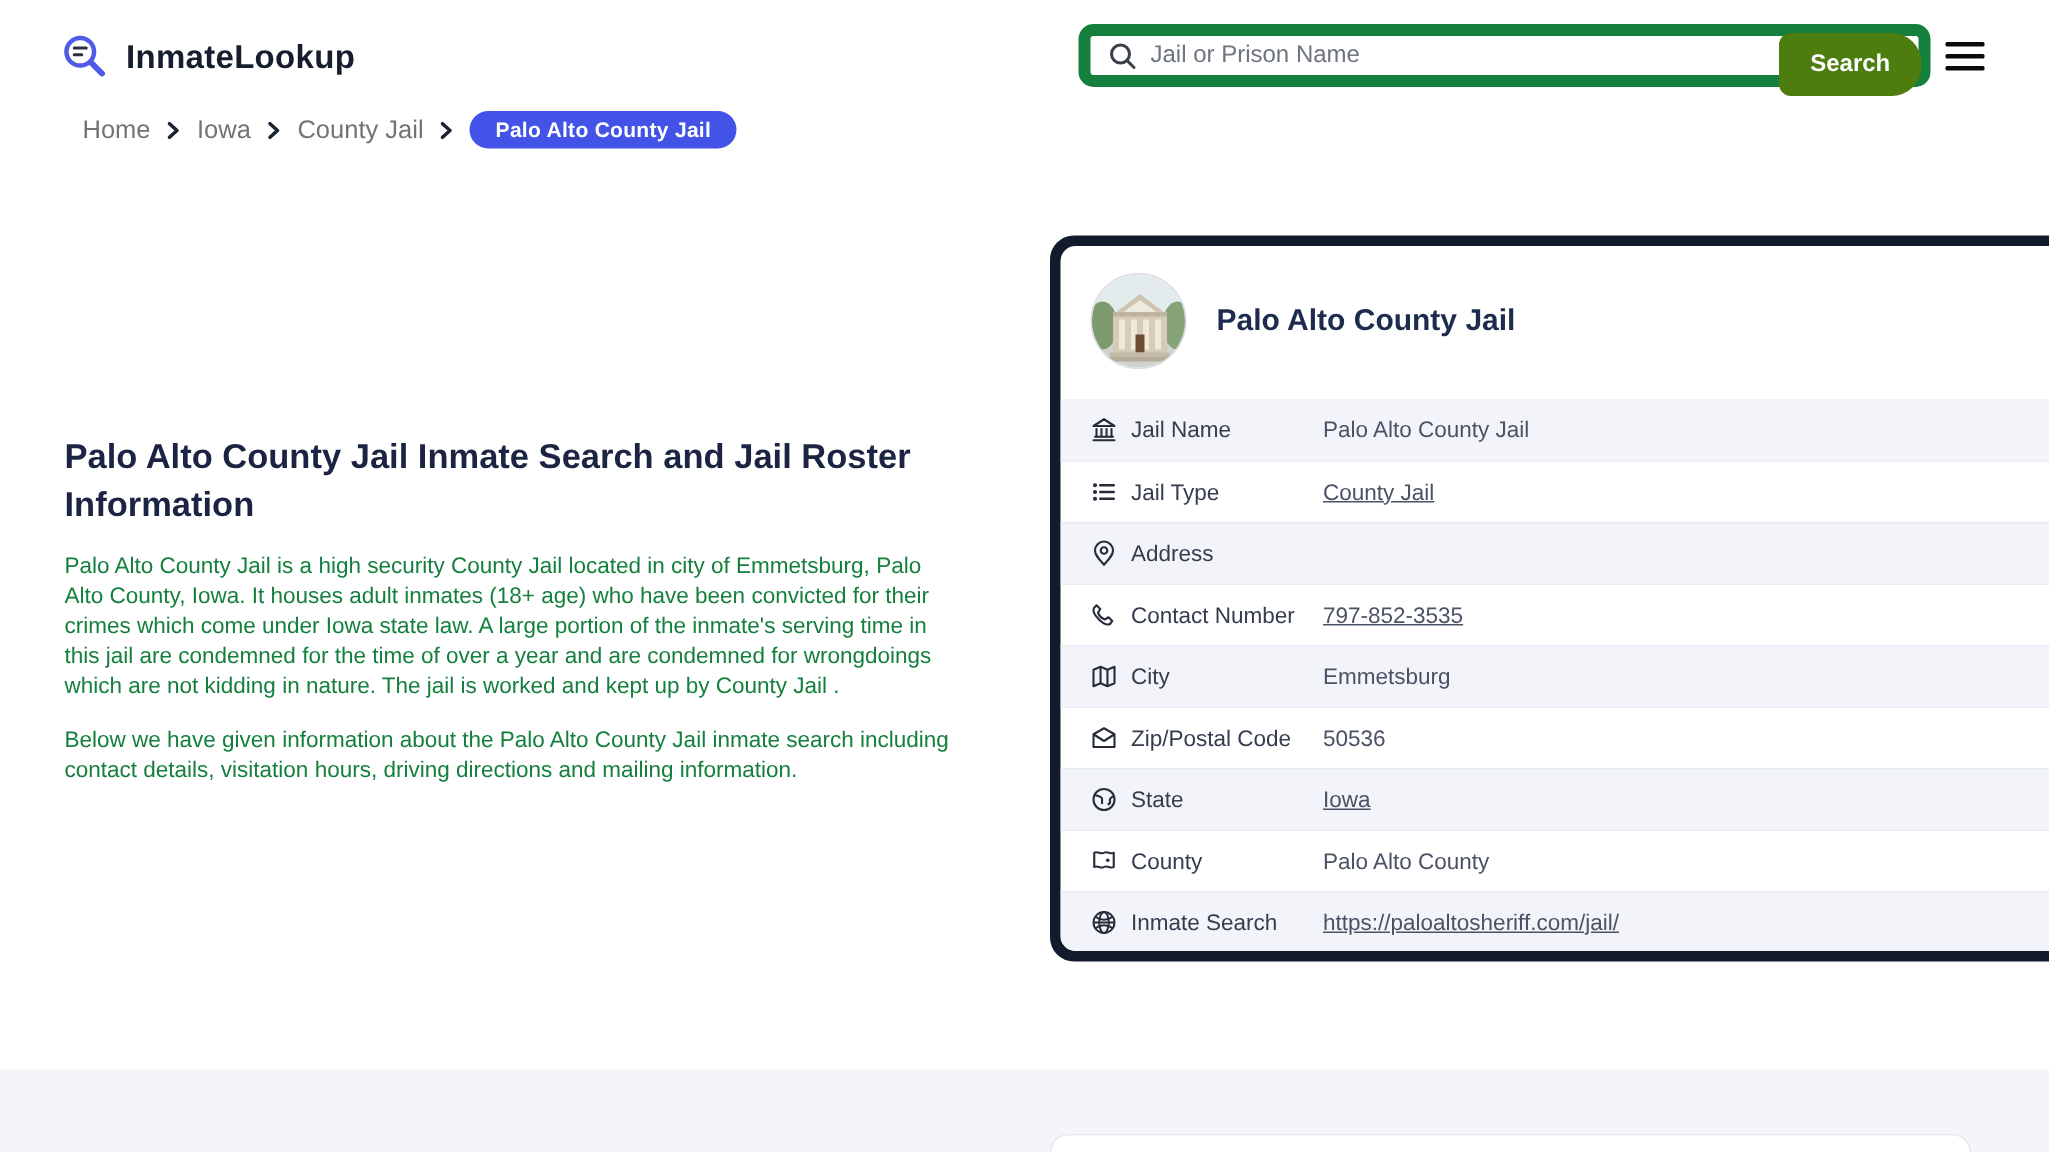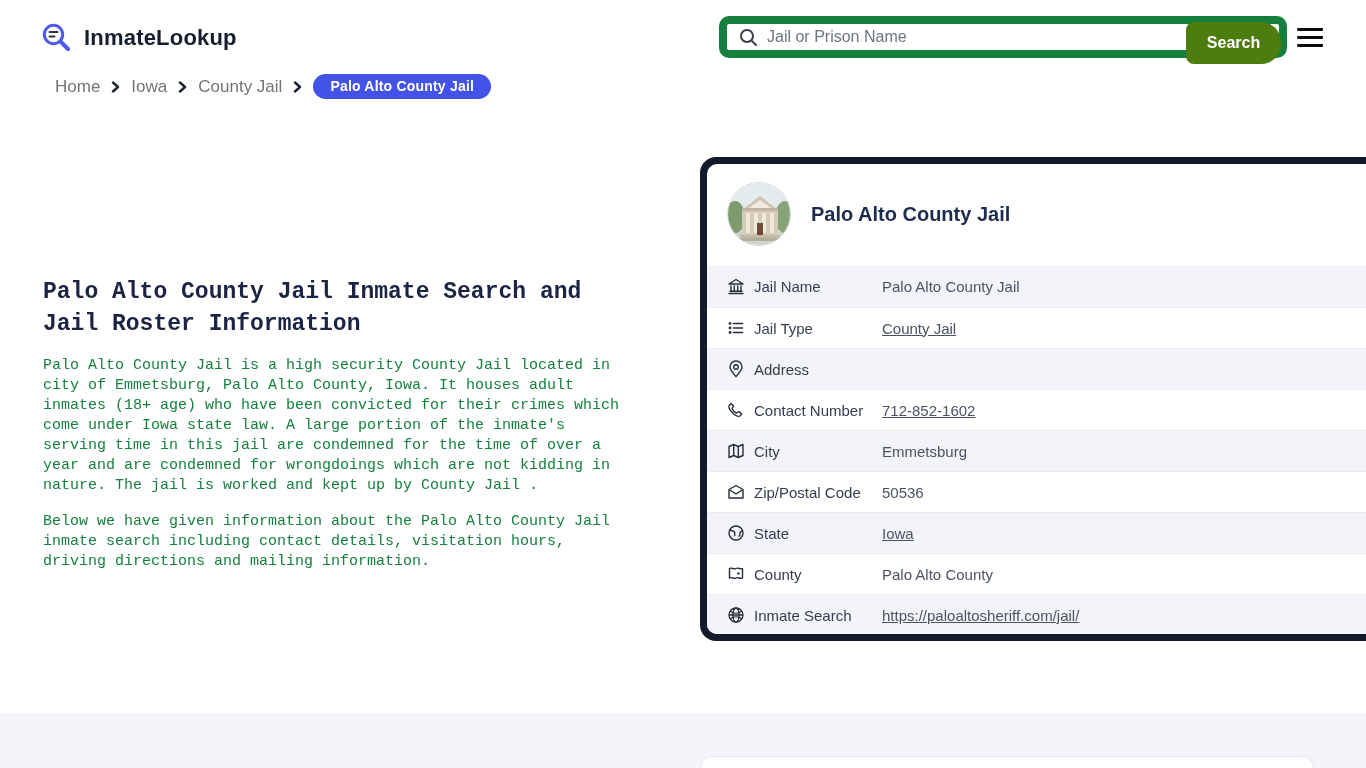--- a/index.html
+++ b/index.html
@@ -40,21 +40,21 @@
   
   .breadcrumb { position:absolute; left:55px; top:74px; display:flex; align-items:center; gap:11px; }
   .crumb { font-size:17px; font-weight:500; color:#737373; cursor:pointer; }
   .crumb-sep { display:flex; align-items:center; }
   .crumb-badge {
     background:#4353e8; color:#fff; font-size:14px; font-weight:700;
     padding:4px 17px 5px; border-radius:14px; letter-spacing:.2px;
   }
 
   
-  .article { position:absolute; left:43px; top:276px; width:592px;font-family:Liberation Mono, monospace; }
+  .article { position:absolute; left:43px; top:288px; width:592px; }
   .article h1 { font-size:23px; line-height:32px; font-weight:700; color:#1b2442; }
   .article p { margin-top:16px; font-size:15px; line-height:20px; color:#15803d; }
 
   
   .card {
     position:absolute; left:700px; top:157px; width:700px; height:484px;
     background:#131a2b; border-radius:16px; padding:7px;
   }
   .card-inner { background:#fff; border-radius:10px; height:100%; overflow:hidden; }
   .card-head { display:flex; align-items:center; gap:20px; padding:18px 20px 20px 20px; }
@@ -206,21 +206,21 @@
         <span class="label">Address</span>
       </div>
 
       <div class="row">
         <span class="ric">
           <svg width="18" height="18" viewBox="0 0 18 18" fill="none" stroke="#262c3a" stroke-width="1.4" stroke-linecap="round" stroke-linejoin="round">
             <path d="M4 2.5 l2.5 2.5 -1.5 2.5 c0.8 2 2.5 3.7 4.5 4.5 l2.5 -1.5 2.5 2.5 -1.5 2 c-1.5 0.8 -4.5 -0.2 -7.5 -3.2 s-4 -6 -3.2 -7.5 Z"></path>
           </svg>
         </span>
         <span class="label">Contact Number</span>
-        <a class="value">712-852-1602</a>
+        <a class="value">797-852-3535</a>
       </div>
 
       <div class="row">
         <span class="ric">
           <svg width="18" height="18" viewBox="0 0 18 18" fill="none" stroke="#262c3a" stroke-width="1.4" stroke-linejoin="round">
             <path d="M2 4.5 L6.7 2.5 L11.3 4.5 L16 2.5 V13.5 L11.3 15.5 L6.7 13.5 L2 15.5 Z"></path>
             <line x1="6.7" y1="2.5" x2="6.7" y2="13.5"></line>
               <line x1="11.3" y1="4.5" x2="11.3" y2="15.5"></line>
           </svg>
         </span>

